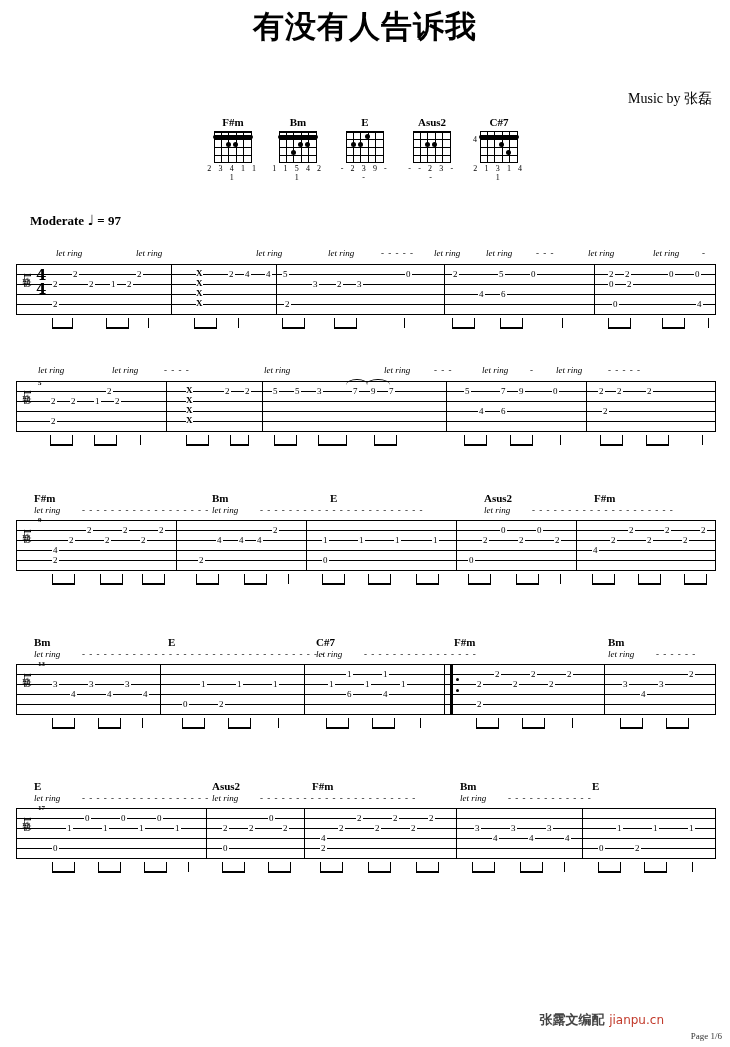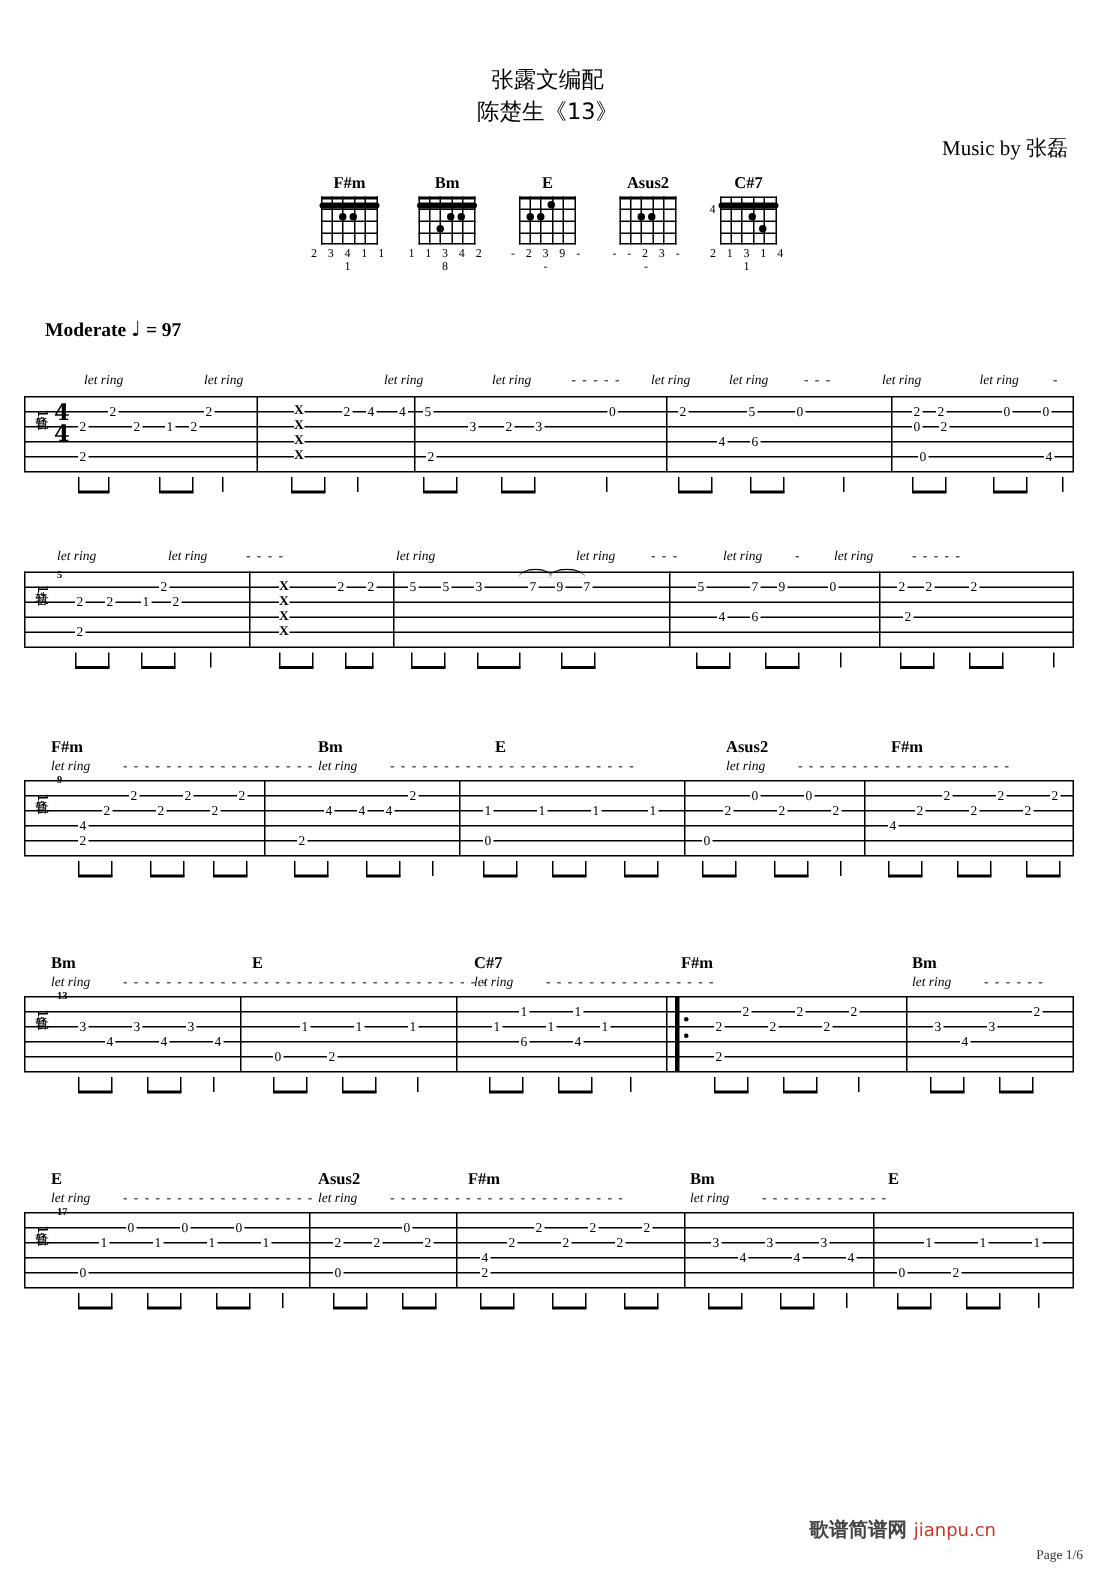--- a/index.html
+++ b/index.html
@@ -285,22 +285,21 @@
     font-family: "Liberation Serif", serif;
     font-size: 9px;
     color: #333;
   }
 </style>
 </head>
 <body>
 
 <div class="page">
 
-  <div class="composer1">张露文编配</div>
-  <div class="composer2">陈楚生《13》</div>
+  <div class="title">有没有人告诉我</div>
   <div class="music-by">Music by 张磊</div>
 
   <div class="chords">
 
     <div class="chord" style="left:0px;top:0;">
       <div class="cname">F#m</div>
       <div class="grid">
         <div class="nut"></div>
         <div class="hline" style="top:8px;"></div>
         <div class="hline" style="top:16px;"></div>
@@ -331,21 +330,21 @@
         <div class="vline" style="left:7px;"></div>
         <div class="vline" style="left:14px;"></div>
         <div class="vline" style="left:22px;"></div>
         <div class="vline" style="left:29px;"></div>
         <div class="vline" style="left:37px;"></div>
         <div class="barre" style="left:-1px;top:4px;width:40px;"></div>
         <div class="dot" style="left:19px;top:11px;"></div>
         <div class="dot" style="left:26px;top:11px;"></div>
         <div class="dot" style="left:12px;top:19px;"></div>
       </div>
-      <div class="fingers">1 1 3 4 2 8</div>
+      <div class="fingers">1 1 5 4 2 1</div>
     </div>
 
     <div class="chord" style="left:132px;top:0;">
       <div class="cname">E</div>
       <div class="grid">
         <div class="nut"></div>
         <div class="hline" style="top:8px;"></div>
         <div class="hline" style="top:16px;"></div>
         <div class="hline" style="top:24px;"></div>
         <div class="hline" style="top:31px;"></div>
@@ -940,18 +939,18 @@
         <div class="stem" style="left:604px;"></div>
         <div class="beam" style="left:582px;width:23px;"></div>
       <div class="stem" style="left:628px;"></div>
         <div class="stem" style="left:650px;"></div>
         <div class="beam" style="left:628px;width:23px;"></div>
       <div class="stem" style="left:676px;"></div>
     </div>
   </div>
 
   <div class="footer-site">
-    <span>歌谱简谱网</span>
+    <span>张露文编配</span>
     <span class="cn">jianpu.cn</span>
   </div>
   <div class="page-num">Page 1/6</div>
 
 </div>
 
 </body></html>

